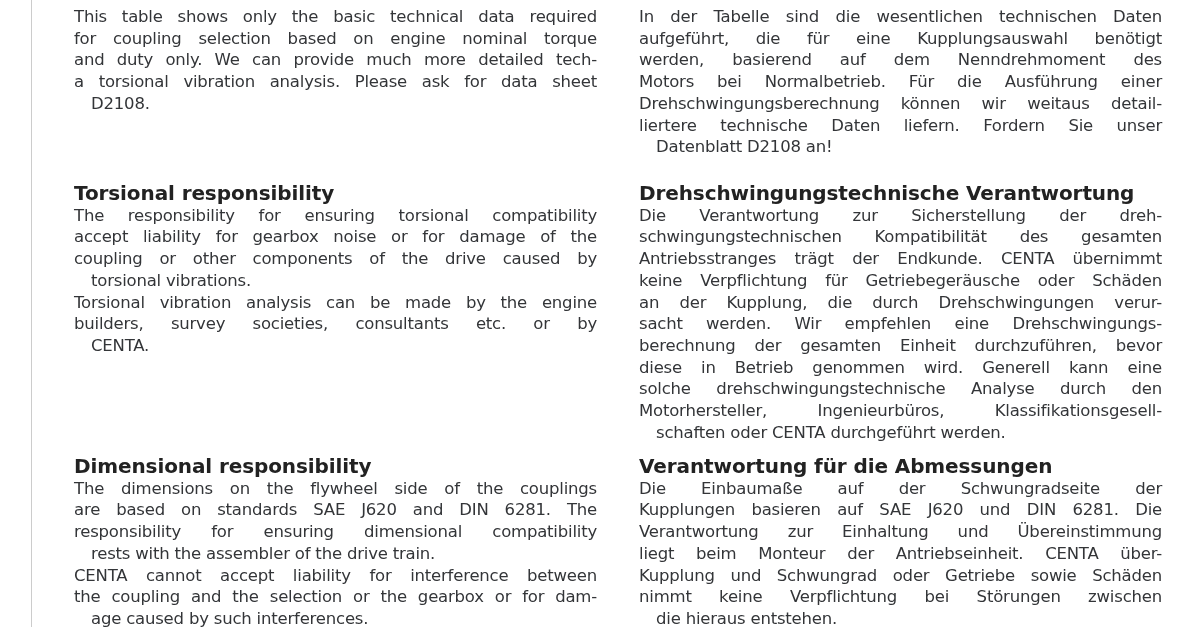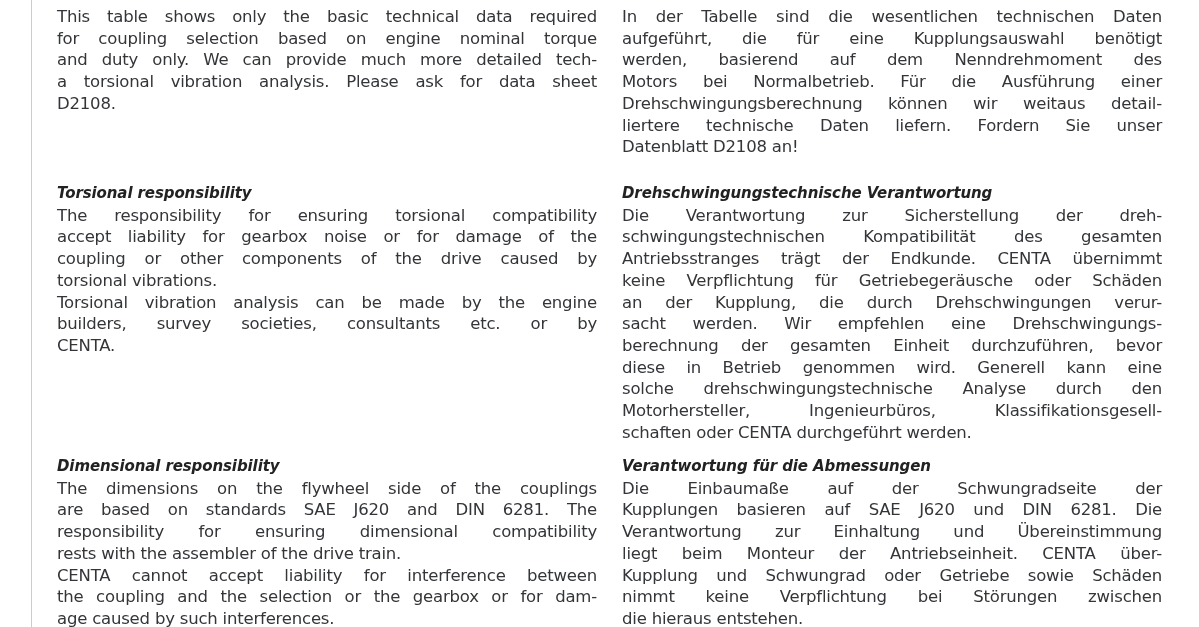--- a/index.html
+++ b/index.html
@@ -29,46 +29,46 @@
   }
   .col {
     position: absolute;
     top: 0;
     height: 100%;
   }
   .col-left  { left: 57px;  width: 540px; }
   .col-right { left: 622px; width: 540px; }
   .section {
     position: absolute;
-    left: 0;
+    left: 17px;
     right: 0;
   }
   .s1 { top: 6px; }
   .s2 { top: 183px; }
   .s3 { top: 456px; }
   .section h2 {
     margin: 0;
     padding: 0;
-    font-size: 15px;
+    font-size: 20px;
     font-weight: bold;
     line-height: 21.7px;
     color: var(--heading, #222222);
     letter-spacing: -0.1px;
-    font-style: italic;
   }
   .line {
     font-size: 16.5px;
     line-height: 21.7px;
     letter-spacing: -0.2px;
     text-align: justify;
     text-align-last: justify;
   }
   .line.last {
     text-align: left;
     text-align-last: left;
+    margin-left: 17px;
   }
 </style>
 </head>
 <body>
 
 <div class="page">
 
   <div class="margin-rule"></div>
 
   <div class="col col-left">

